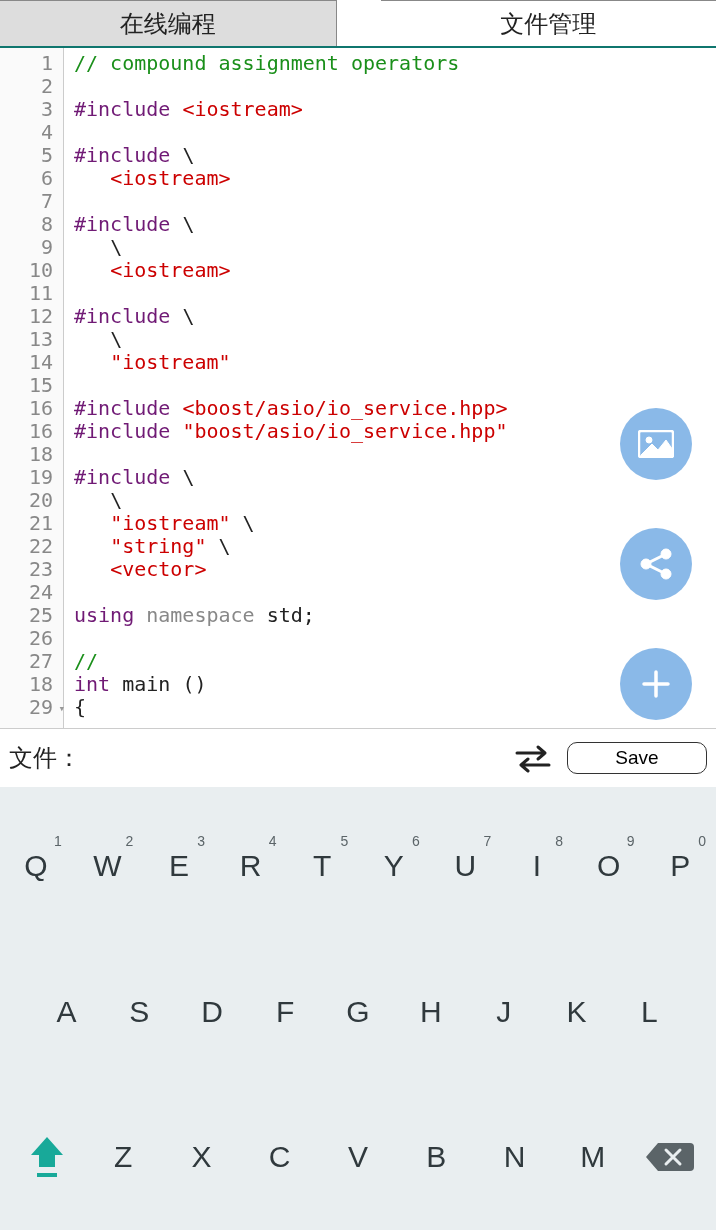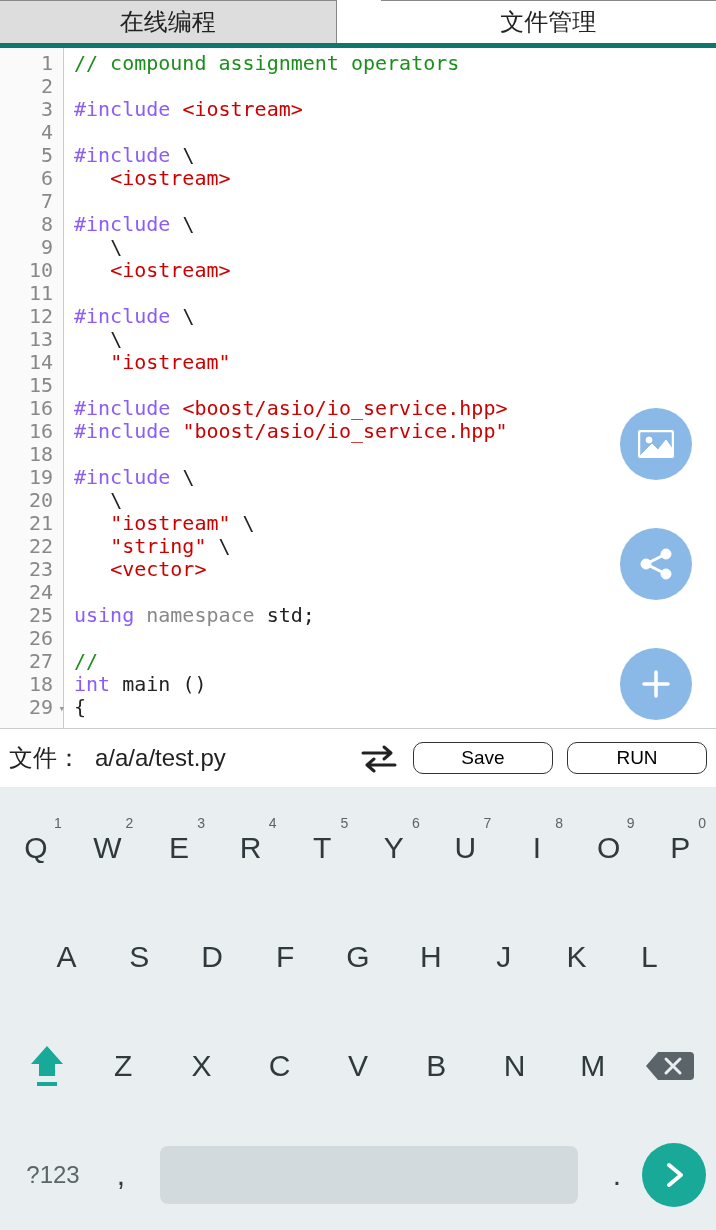--- a/index.html
+++ b/index.html
@@ -1,20 +1,20 @@
 <!DOCTYPE html>
 <html><head>
 <meta charset="utf-8">
 <style>
   * { box-sizing: border-box; margin: 0; padding: 0; }
   html, body { width: 716px; height: 1230px; font-family: Arial, sans-serif; overflow: hidden; }
   body { display: flex; flex-direction: column; background: #fff; }
 
   
-  .tabs { display: flex; height: 48px; border-bottom: 5px solid #0f766e; }
+  .tabs { display: flex; height: 48px; border-bottom: 2px solid #0f766e; }
   .tab {
     flex: 1; display: flex; align-items: center; justify-content: center;
     font-size: 24px; color: #222; background: #fff; border-right: 1px solid #888;
     cursor: pointer;
   }
   .tab:last-child { border-right: none; }
   .tab.active { background: #ddd; border-top: 1px solid #888; }
   .tab:not(.active) { border-top: 1px solid #888; margin-left: 44px; }
 
   
@@ -26,21 +26,21 @@
   }
   .gutter div { padding-right: 10px; height: 23px; }
   .gutter .fold { position: relative; }
   .gutter .fold::after {
     content: "▾"; position: absolute; right: -2px; top: 1px;
     font-size: 11px; color: #999;
   }
   .code { flex: 1; padding-top: 4px; padding-left: 10px; white-space: pre; }
   .code .line { height: 23px; }
   .tok-comment { color: #1a8f1a; }
-  .tok-keyword { color: #8b5cf6; text-align: right; }
+  .tok-keyword { color: #701a75; text-align: right; }
   .tok-string  { color: #cc0000; }
   .tok-include { color: #cc0000; }
   .tok-ident   { color: #222; }
   .tok-punct   { color: #222; }
   .tok-ns      { color: #888; }
 
   
   .fab-col { position: absolute; right: 24px; top: 360px; display: flex; flex-direction: column; gap: 48px; }
   .fab {
     width: 72px; height: 72px; border-radius: 50%;
@@ -152,30 +152,28 @@
     <div class="fab">
       <svg width="32" height="32" viewBox="0 0 32 32">
         <path d="M16 4 V28 M4 16 H28" stroke="#fff" stroke-width="3.5" stroke-linecap="round"></path>
       </svg>
     </div>
   </div>
 </div>
 
 <div class="filebar">
   <span class="file-label">文件：</span>
-  <span class="file-path">a/a/a/test.py</span>
   <div class="spacer"></div>
   <div class="swap-icon">
     <svg width="40" height="30" viewBox="0 0 40 30">
       <path d="M4 10 H32 M32 10 L25 4 M32 10 L25 16" stroke="#222" stroke-width="3" fill="none" stroke-linecap="round"></path>
       <path d="M36 22 H8 M8 22 L15 16 M8 22 L15 28" stroke="#222" stroke-width="3" fill="none" stroke-linecap="round"></path>
     </svg>
   </div>
   <button class="btn btn-save">Save</button>
-  <button class="btn btn-run">RUN</button>
 </div>
 
 <div class="keyboard">
   <div class="krow" id="krow1">
       <div class="key">Q<span class="sup">1</span></div>
       <div class="key">W<span class="sup">2</span></div>
       <div class="key">E<span class="sup">3</span></div>
       <div class="key">R<span class="sup">4</span></div>
       <div class="key">T<span class="sup">5</span></div>
       <div class="key">Y<span class="sup">6</span></div>
@@ -211,24 +209,13 @@
         <div class="key">N</div>
         <div class="key">M</div>
       </div>
     <div class="bksp">
       <svg width="50" height="36" viewBox="0 0 50 36">
         <path d="M14 4 L46 4 Q50 4 50 8 L50 28 Q50 32 46 32 L14 32 L2 18 Z" fill="#5b6468"></path>
         <path d="M22 11 L36 25 M36 11 L22 25" stroke="#e9eef0" stroke-width="3" stroke-linecap="round"></path>
       </svg>
     </div>
   </div>
-  <div class="krow krow4">
-    <div class="sym">?123</div>
-    <div class="dot">,</div>
-    <div class="space"></div>
-    <div class="dot">.</div>
-    <div class="enter">
-      <svg width="22" height="28" viewBox="0 0 22 28">
-        <path d="M6 4 L18 14 L6 24" fill="none" stroke="#fff" stroke-width="4" stroke-linecap="round" stroke-linejoin="round"></path>
-      </svg>
-    </div>
-  </div>
 </div>
 
 </body></html>

